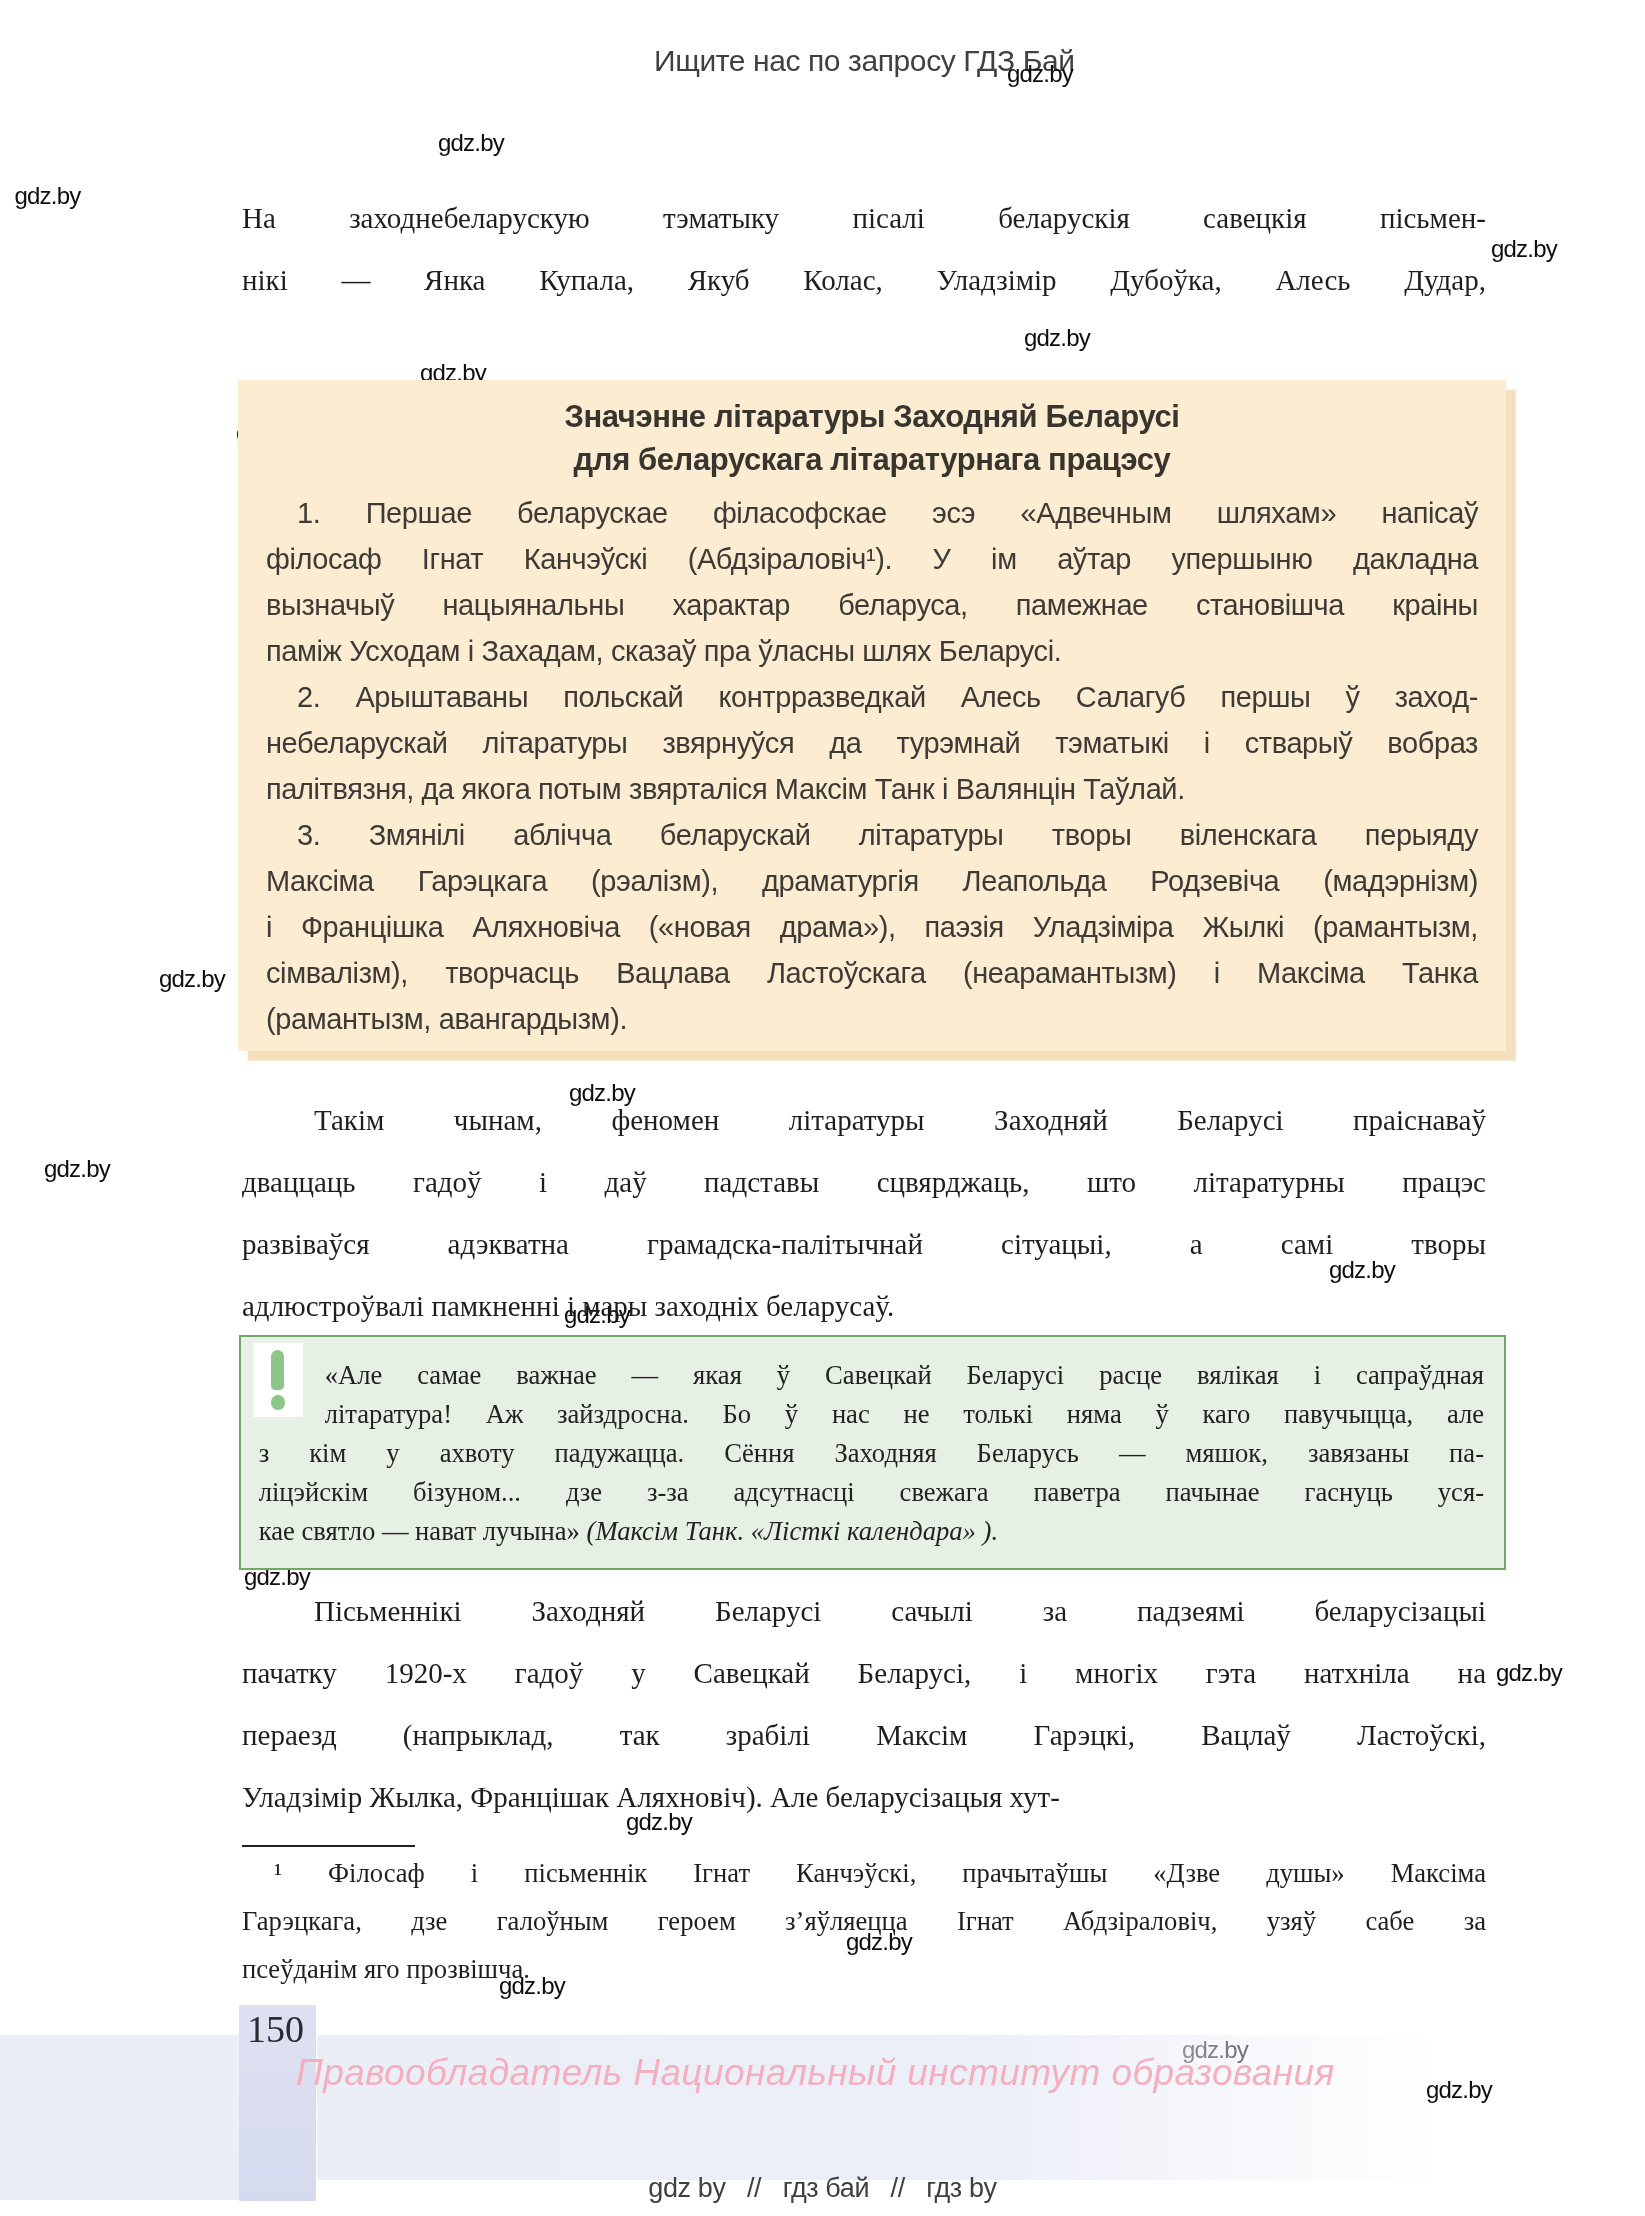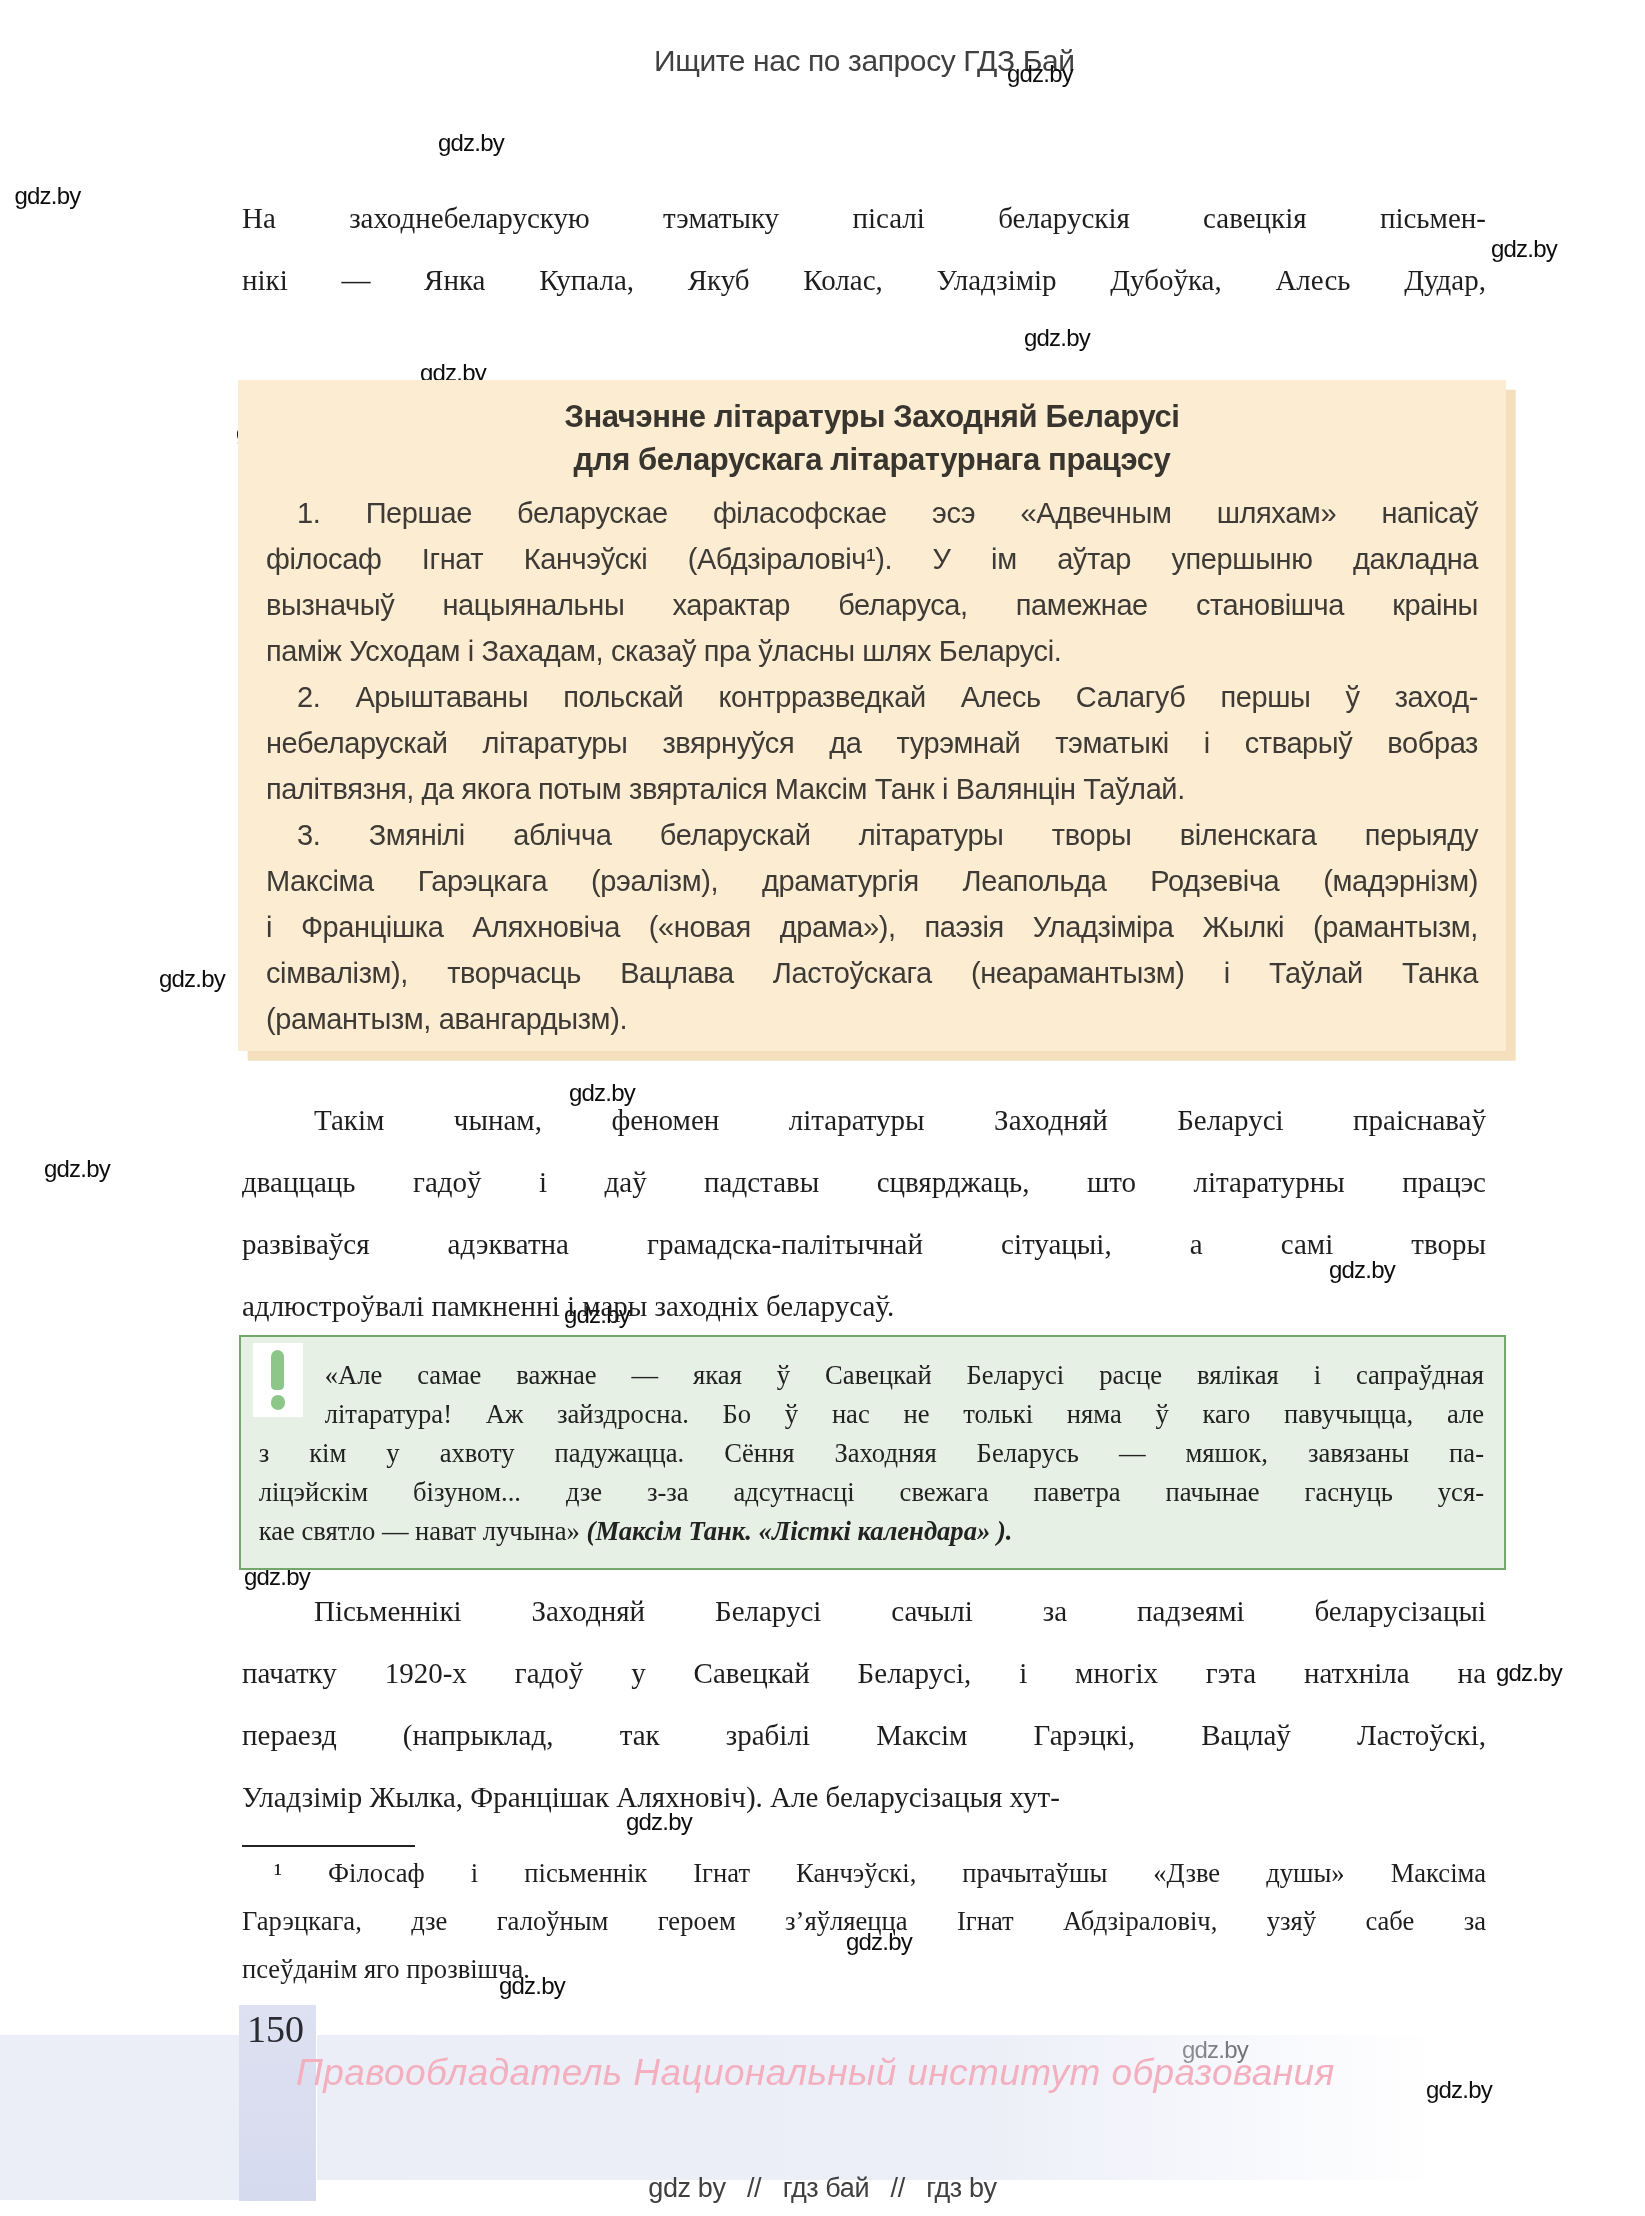--- a/index.html
+++ b/index.html
@@ -53,21 +53,21 @@
     position:absolute; left:12px; top:6.4px; width:50px; height:74px; background:#ffffff;
   }
   .q-icon .bar {
     position:absolute; left:17.7px; top:6.4px; width:13.7px; height:40px;
     background:#8cc789; border-radius:7.2px 7.2px 4.8px 4.8px;
   }
   .q-icon .dot {
     position:absolute; left:17.7px; top:52px; width:14.5px; height:14.5px;
     background:#8cc789; border-radius:50%;
   }
-  .citation { font-style:italic;font-weight:bold; }
+  .citation { font-style:italic; }
   
   .footnote-rule { position:absolute; left:242px; top:1845px; width:173px; height:2.4px; background:#222222; }
   .footnote { position:absolute; left:242px; top:1849px; width:1244px; font-size:26.6px; line-height:48px; }
   .fn-indent { text-indent:32px; }
   
   .f-left  { position:absolute; left:0;    top:2035px; width:239px;  height:165px; background:#ebedf7; }
   .f-strip { position:absolute; left:239px; top:2005px; width:77px; height:196px;
              background:linear-gradient(#dde1f1,#d6daee); }
   .f-band  { position:absolute; left:317px; top:2035px; width:1224px; height:145px;
              background:linear-gradient(to right,#ebedf7 0%,#edeff8 55%,rgba(255,255,255,0) 92%); }
@@ -132,21 +132,21 @@
       <div class="line num-indent">1. Першае беларускае філасофскае эсэ «Адвечным шляхам» напісаў</div>
       <div class="line">філосаф Ігнат Канчэўскі (Абдзіраловіч¹). У ім аўтар упершыню дакладна</div>
       <div class="line">вызначыў нацыянальны характар беларуса, памежнае становішча краіны</div>
       <div class="line last">паміж Усходам і Захадам, сказаў пра ўласны шлях Беларусі.</div>
       <div class="line num-indent">2. Арыштаваны польскай контрразведкай Алесь Салагуб першы ў заход-</div>
       <div class="line">небеларускай літаратуры звярнуўся да турэмнай тэматыкі і стварыў вобраз</div>
       <div class="line last">палітвязня, да якога потым звярталіся Максім Танк і Валянцін Таўлай.</div>
       <div class="line num-indent">3. Змянілі аблічча беларускай літаратуры творы віленскага перыяду</div>
       <div class="line">Максіма Гарэцкага (рэалізм), драматургія Леапольда Родзевіча (мадэрнізм)</div>
       <div class="line">і Францішка Аляхновіча («новая драма»), паэзія Уладзіміра Жылкі (рамантызм,</div>
-      <div class="line">сімвалізм), творчасць Вацлава Ластоўскага (неарамантызм) і Таўлай Танка</div>
+      <div class="line">сімвалізм), творчасць Вацлава Ластоўскага (неарамантызм) і Максіма Танка</div>
       <div class="line last">(рамантызм, авангардызм).</div>
     </div>
   </div>
 
   <div class="bodyblock" style="top:1089px">
     <div class="line indent">Такім чынам, феномен літаратуры Заходняй Беларусі праіснаваў</div>
     <div class="line">дваццаць гадоў і даў падставы сцвярджаць, што літаратурны працэс</div>
     <div class="line">развіваўся адэкватна грамадска-палітычнай сітуацыі, а самі творы</div>
     <div class="line last">адлюстроўвалі памкненні і мары заходніх беларусаў.</div>
   </div>

